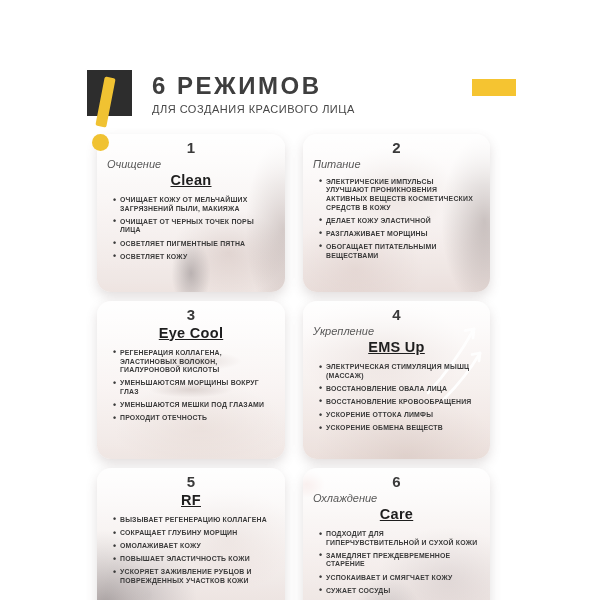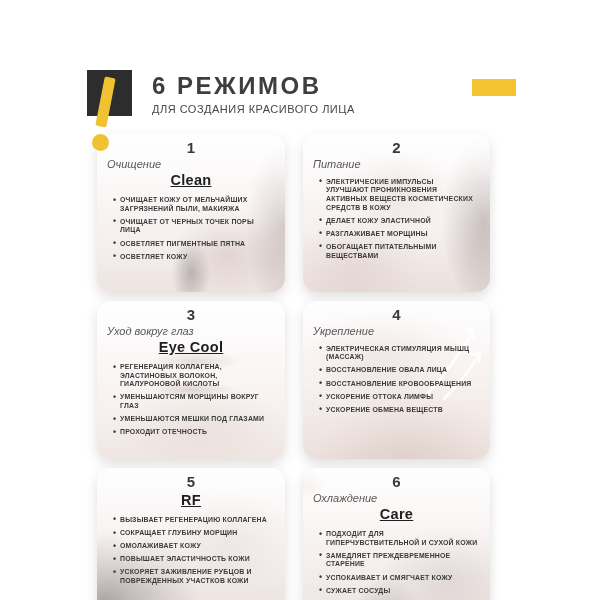--- a/index.html
+++ b/index.html
@@ -108,21 +108,20 @@
       <ul class="p-list">
           <li>ЭЛЕКТРИЧЕСКИЕ ИМПУЛЬСЫ УЛУЧШАЮТ ПРОНИКНОВЕНИЯ АКТИВНЫХ ВЕЩЕСТВ КОСМЕТИЧЕСКИХ СРЕДСТВ В КОЖУ</li>
           <li>ДЕЛАЕТ КОЖУ ЭЛАСТИЧНОЙ</li>
           <li>РАЗГЛАЖИВАЕТ МОРЩИНЫ</li>
           <li>ОБОГАЩАЕТ ПИТАТЕЛЬНЫМИ ВЕЩЕСТВАМИ</li>
         </ul>
     </section>
 
     <section class="panel photo-3">
       <div class="p-num">3</div>
-      <div class="p-ru">Уход вокруг глаз</div>
       <div class="p-en">Eye Cool</div>
       <ul class="p-list">
           <li>РЕГЕНЕРАЦИЯ КОЛЛАГЕНА, ЭЛАСТИНОВЫХ ВОЛОКОН, ГИАЛУРОНОВОЙ КИСЛОТЫ</li>
           <li>УМЕНЬШАЮТСЯМ МОРЩИНЫ ВОКРУГ ГЛАЗ</li>
           <li>УМЕНЬШАЮТСЯ МЕШКИ ПОД ГЛАЗАМИ</li>
           <li>ПРОХОДИТ ОТЕЧНОСТЬ</li>
         </ul>
     </section>
 
     <section class="panel photo-4">
@@ -131,20 +130,21 @@
           <path d="M6,80 Q32,52 52,16"></path>
           <path d="M52,16 l-9,1.5"></path>
           <path d="M52,16 l-1,9"></path>
           <path d="M22,86 Q44,64 58,40"></path>
           <path d="M58,40 l-8,1.5"></path>
           <path d="M58,40 l-1,8"></path>
         </g>
       </svg>
       <div class="p-num">4</div>
       <div class="p-ru">Укрепление</div>
+      <div class="p-en">EMS Up</div>
       <ul class="p-list">
           <li>ЭЛЕКТРИЧЕСКАЯ СТИМУЛЯЦИЯ МЫШЦ (МАССАЖ)</li>
           <li>ВОССТАНОВЛЕНИЕ ОВАЛА ЛИЦА</li>
           <li>ВОССТАНОВЛЕНИЕ КРОВООБРАЩЕНИЯ</li>
           <li>УСКОРЕНИЕ ОТТОКА ЛИМФЫ</li>
           <li>УСКОРЕНИЕ ОБМЕНА ВЕЩЕСТВ</li>
         </ul>
     </section>
 
     <section class="panel photo-5">

